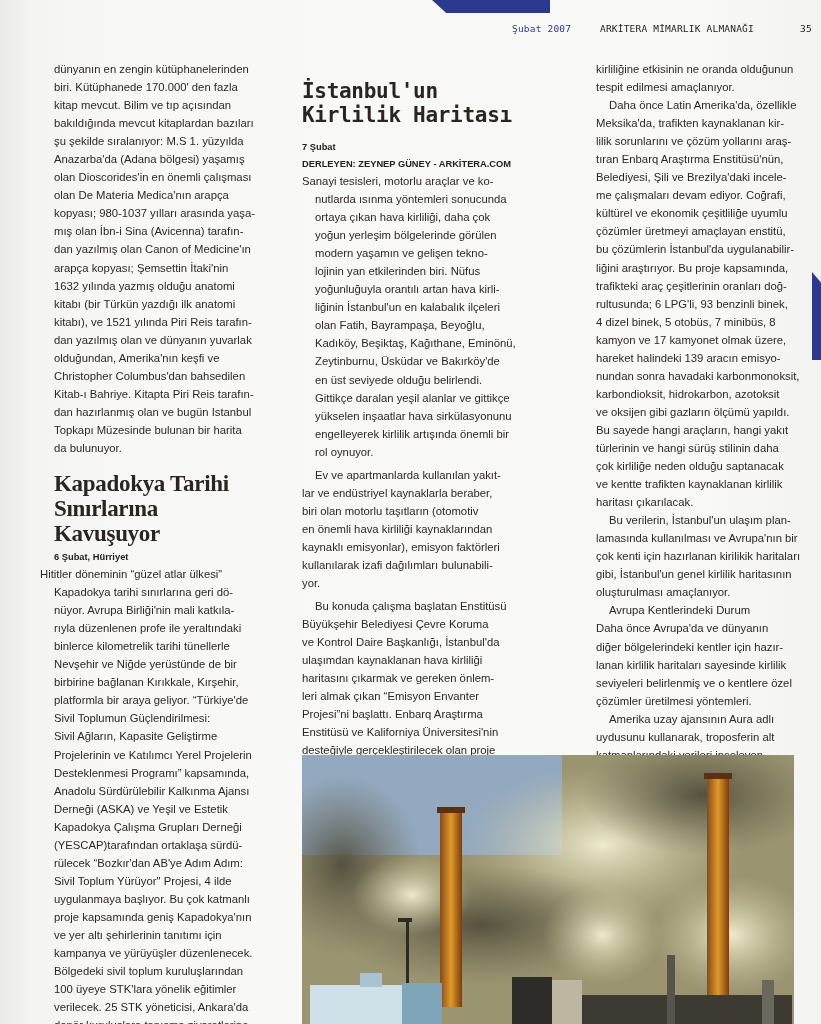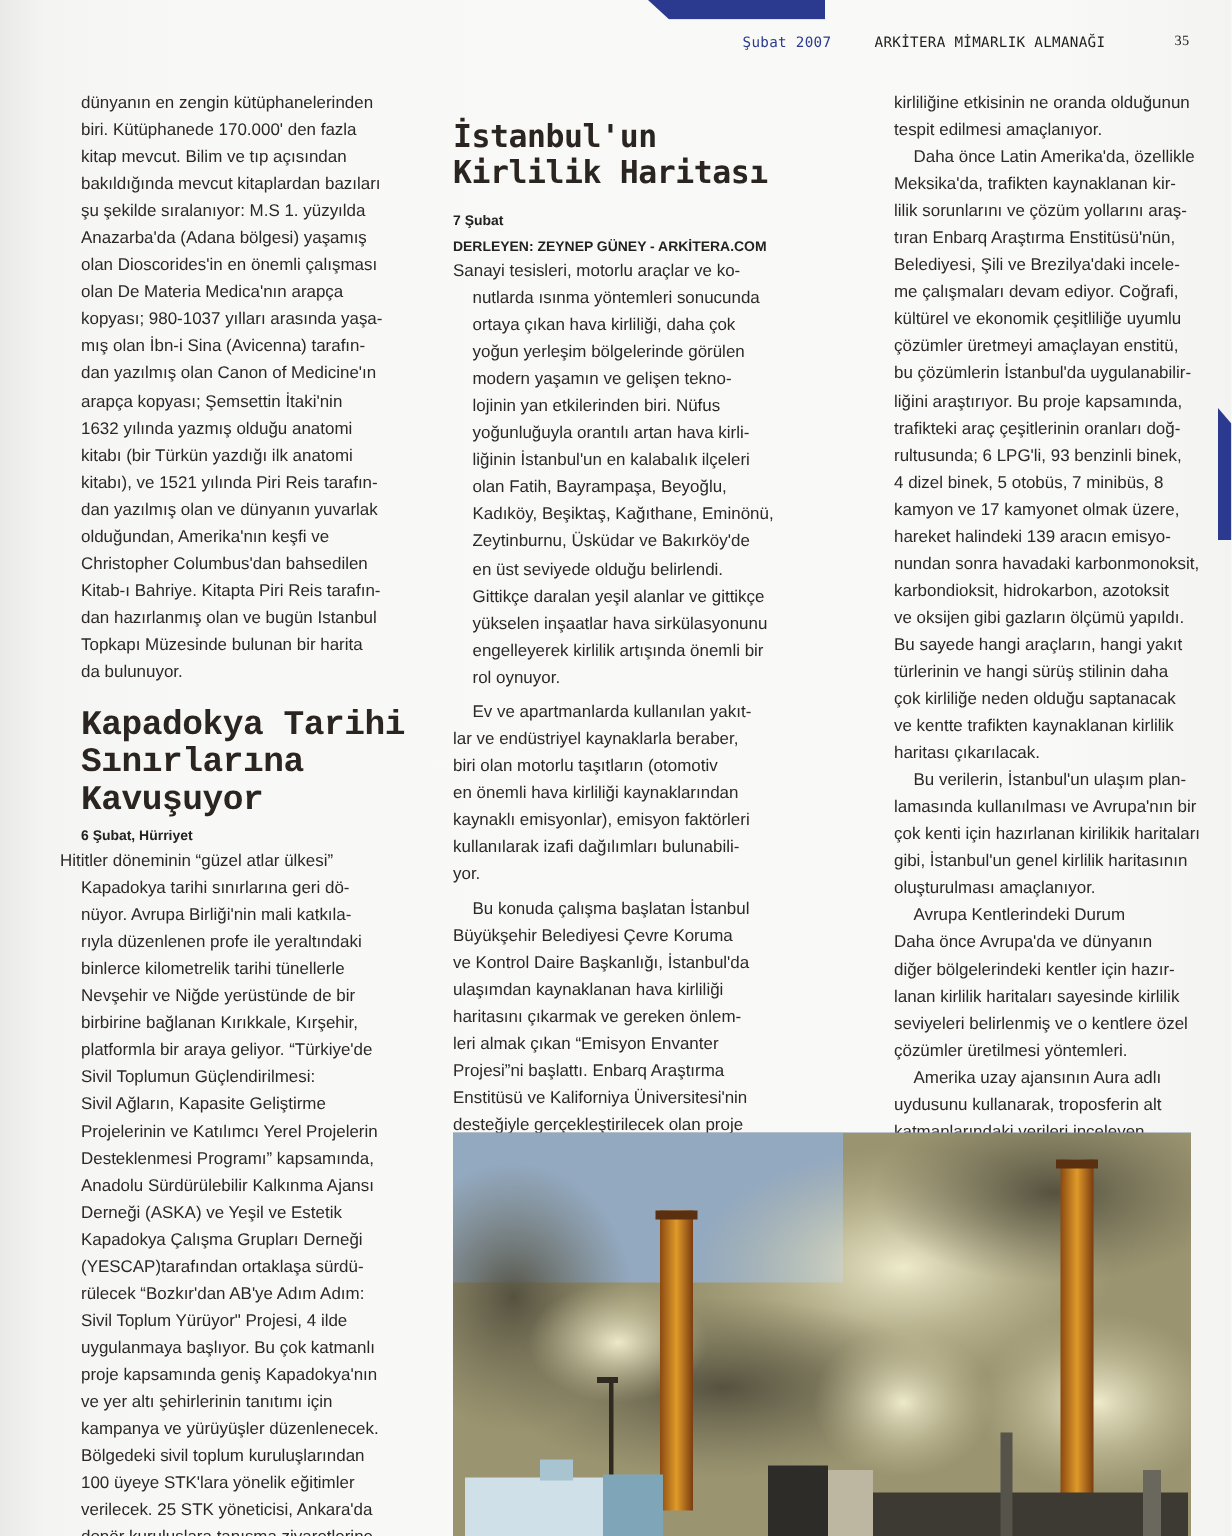--- a/index.html
+++ b/index.html
@@ -12,35 +12,35 @@
     position:absolute; left:432px; top:0; width:118px; height:13px;
     background:#2b3a8f;
     clip-path: polygon(0 0, 100% 0, 100% 100%, 12% 100%);
   }
   .side-tab {
     position:absolute; left:812px; top:272px; width:9px; height:88px;
     background:#2b3a8f;
     clip-path: polygon(0 0, 100% 12%, 100% 100%, 0 100%);
   }
   .header {
-    position:absolute; top:23px; left:495px; right:0; height:14px;
+    position:absolute; top:23px; left:512px; right:0; height:14px;
     font-family:"DejaVu Sans Mono", monospace; font-size:9.5px; letter-spacing:0.2px;
   }
   .header .date { position:absolute; left:0; color:#2b3a8f; }
   .header .mag { position:absolute; left:88px; color:#222;text-align:right; }
-  .header .page { position:absolute; left:288px; color:#222;font-family:Liberation Serif, serif; }
+  .header .page { position:absolute; left:288px; color:#222; }
 
   .col { position:absolute; font-size:11.3px; line-height:18.05px; color:#2c2825; }
   .col p { margin:0; white-space:nowrap; }
   .col1 { left:54px; top:60px; width:232px; }
   .col2 { left:302px; top:60px; width:250px; }
   .col3 { left:596px; top:60px; width:246px; }
 
   .headline {
-    font-family:Liberation Mono, monospace; font-weight:bold; color:#2a2521;
+    font-family:Liberation Serif, serif; font-weight:bold; color:#2a2521;
     letter-spacing:-0.3px; margin:0;
   }
   .h1 { font-size:22px; line-height:24px;margin-top:19px; }
   .h2 { font-size:23px; line-height:25px; }
   .meta { font-weight:bold; font-size:9.3px; line-height:15px; margin:0; color:#222; }
   .indent { padding-left:13px; }
   .hang { padding-left:13px; }
   .photo {
     position:absolute; left:302px; top:755px; width:492px; height:269px; overflow:hidden;
     background: linear-gradient(180deg, #8aa0b4 0%, #a9a68a 25%, #8d8763 45%, #b0a57a 60%, #7c7454 80%, #4f4b3f 100%);
@@ -149,21 +149,21 @@
   <p class="indent">Ev ve apartmanlarda kullanılan yakıt-</p>
   <div id="c2-p2">
       <p>lar ve endüstriyel kaynaklarla beraber,</p>
       <p>biri olan motorlu taşıtların (otomotiv</p>
       <p>en önemli hava kirliliği kaynaklarından</p>
       <p>kaynaklı emisyonlar), emisyon faktörleri</p>
       <p>kullanılarak izafi dağılımları bulunabili-</p>
       <p>yor.</p>
     </div>
   <div style="height:5px"></div>
-  <p class="indent">Bu konuda çalışma başlatan İstanbul</p>
+  <p class="indent">Bu konuda çalışma başlatan Enstitüsü</p>
   <div id="c2-p3">
       <p>Büyükşehir Belediyesi Çevre Koruma</p>
       <p>ve Kontrol Daire Başkanlığı, İstanbul'da</p>
       <p>ulaşımdan kaynaklanan hava kirliliği</p>
       <p>haritasını çıkarmak ve gereken önlem-</p>
       <p>leri almak çıkan “Emisyon Envanter</p>
       <p>Projesi”ni başlattı. Enbarq Araştırma</p>
       <p>Enstitüsü ve Kaliforniya Üniversitesi'nin</p>
       <p>desteğiyle gerçekleştirilecek olan proje</p>
       <p>sayesinde kentteki tüm araçların trafiğe</p>

